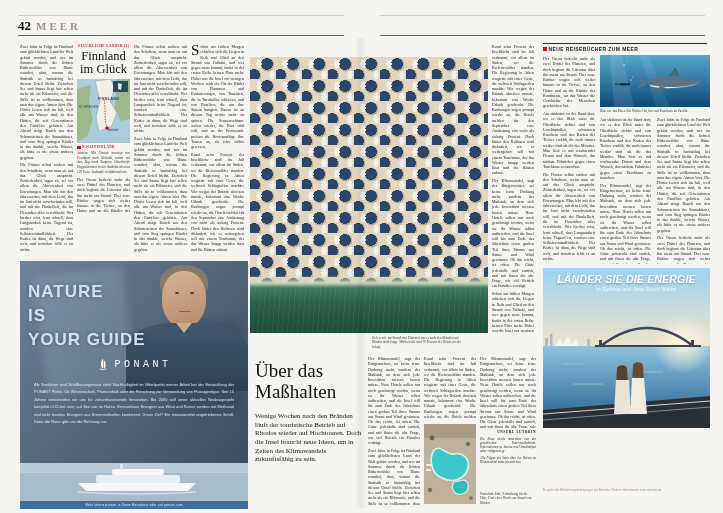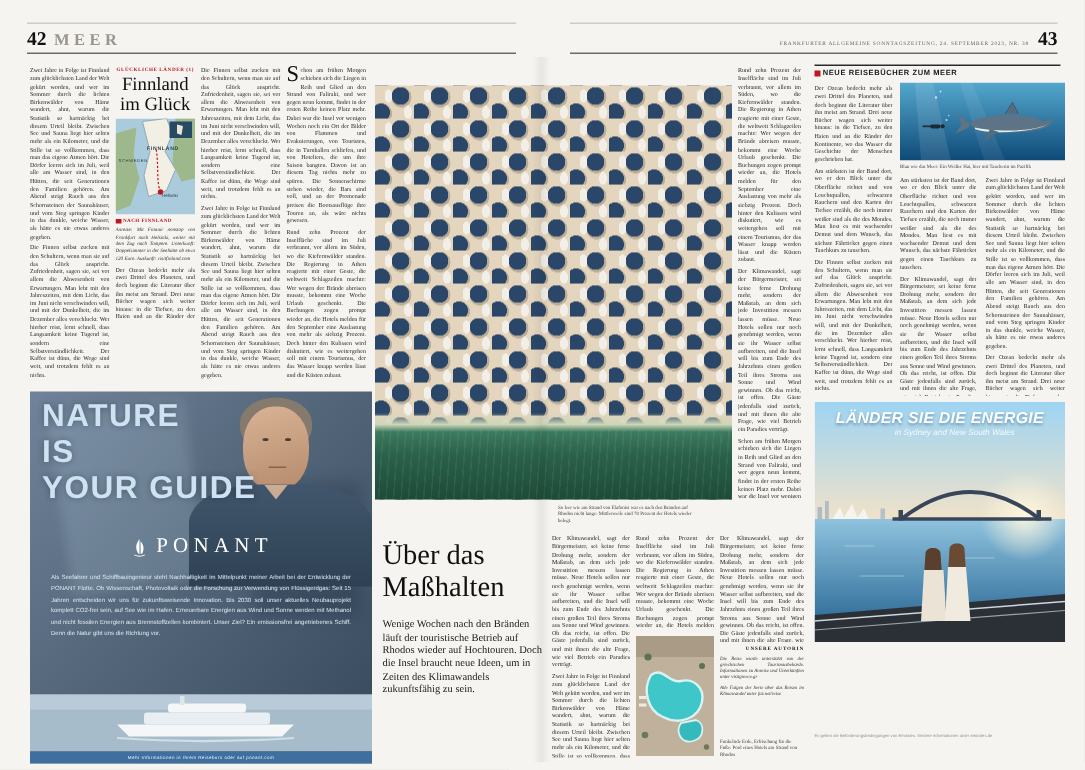--- a/index.html
+++ b/index.html
@@ -34,25 +34,25 @@
     background:repeating-linear-gradient(94deg,rgba(255,255,255,.06) 0 1px,transparent 1px 5px);}
   .caption{font-size:3.3px;line-height:1.3;color:#3a3a3a;}
   .big-headline{font-size:19px;line-height:1.12;color:#111;}
   .standfirst{font-size:7px;line-height:1.24;color:#1a1a1a;}
   .byline{font-size:3.4px;letter-spacing:.6px;text-align:right;color:#111;font-weight:bold;margin-top:2px;}
   .note{font-size:3.2px;line-height:1.3;font-style:italic;color:#2e2e2e;margin-top:2.5px;text-align:justify;}
   .books-header{display:flex;align-items:center;gap:2px;font-family:"Liberation Sans","DejaVu Sans",sans-serif;
     font-size:5px;font-weight:bold;letter-spacing:.4px;color:#15181c;}
   
   .ponant{background:linear-gradient(130deg,#70839a 0%,#57697d 40%,#36485c 100%);overflow:hidden;color:#e8f0f7;}
-  .ponant-head{font-family:"Liberation Sans","DejaVu Sans",sans-serif;font-weight:bold;font-size:21px;
-    line-height:1.05;letter-spacing:1px;color:#cfe2f2;text-shadow:0 0 4px rgba(20,35,50,.4);}
+  .ponant-head{font-family:"Liberation Sans","DejaVu Sans",sans-serif;font-weight:bold;font-size:17px;
+    line-height:1.05;letter-spacing:1px;color:#cfe2f2;text-shadow:0 0 4px rgba(20,35,50,.4);margin-top:16px;}
   .ponant-body{font-family:"Liberation Sans","DejaVu Sans",sans-serif;font-size:4px;line-height:1.85;
     color:#dde9f3;text-align:justify;}
-  .ponant-brand{font-family:Liberation Serif, serif;font-size:14px;letter-spacing:3.5px;color:#fff;}
+  .ponant-brand{font-family:Liberation Mono, monospace;font-size:10px;letter-spacing:3.5px;color:#fff;}
   .ponant-bar{position:absolute;left:0;right:0;bottom:0;height:8px;background:#3e6f9e;display:flex;align-items:center;justify-content:center;
     font-family:"Liberation Sans","DejaVu Sans",sans-serif;font-size:3px;color:#eaf3fa;letter-spacing:.3px;}
   
   .syd-head{font-family:"Liberation Sans","DejaVu Sans",sans-serif;font-style:italic;font-weight:bold;
     font-size:10.5px;color:#fff;text-shadow:0 1px 2px rgba(40,90,130,.5);text-align:center;letter-spacing:.2px;}
   .syd-sub{font-family:"Liberation Sans","DejaVu Sans",sans-serif;font-style:italic;font-size:5.5px;color:#f2faff;text-align:center;}
   .legal{font-family:"Liberation Sans","DejaVu Sans",sans-serif;font-size:2.8px;color:#97938c;}
   .maplabel{position:absolute;font-family:"Liberation Sans","DejaVu Sans",sans-serif;color:#2c3b46;}
   .gutter{background:linear-gradient(90deg,rgba(0,0,0,0),rgba(0,0,0,.06),rgba(0,0,0,0));pointer-events:none;}
 </style>
@@ -62,24 +62,20 @@
 <div class="sheet">
 
   <div class="hair" style="left:18px;top:15px;width:326px;"></div>
   <div class="abs" style="left:18px;top:18px;width:326px;display:flex;align-items:baseline;gap:5px;">
     <span class="folio-num">42</span>
     <span class="folio-section">MEER</span>
   </div>
   <div class="rule" style="left:18px;top:35px;width:326px;"></div>
 
   <div class="hair" style="left:380px;top:15px;width:325px;"></div>
-  <div class="abs" style="left:380px;top:18px;width:325px;display:flex;align-items:baseline;justify-content:flex-end;gap:6px;">
-    <span class="masthead">FRANKFURTER ALLGEMEINE SONNTAGSZEITUNG, 24. SEPTEMBER 2023, NR. 38</span>
-    <span class="folio-num">43</span>
-  </div>
   <div class="rule" style="left:380px;top:35px;width:325px;"></div>
 
   <div class="col abs" style="left:20px;top:44px;width:53px;height:214px;">
     <p>Zwei Jahre in Folge ist Finnland zum glücklichsten Land der Welt gekürt worden, und wer im Sommer durch die lichten Birkenwälder von Häme wandert, ahnt, warum die Statistik so hartnäckig bei diesem Urteil bleibt. Zwischen See und Sauna liegt hier selten mehr als ein Kilometer, und die Stille ist so vollkommen, dass man das eigene Atmen hört. Die Dörfer leeren sich im Juli, weil alle am Wasser sind, in den Hütten, die seit Generationen den Familien gehören. Am Abend steigt Rauch aus den Schornsteinen der Saunahäuser, und vom Steg springen Kinder in das dunkle, weiche Wasser, als hätte es nie etwas anderes gegeben.</p>
     <p>Die Finnen selbst zucken mit den Schultern, wenn man sie auf das Glück anspricht. Zufriedenheit, sagen sie, sei vor allem die Abwesenheit von Erwartungen. Man lebt mit den Jahreszeiten, mit dem Licht, das im Juni nicht verschwinden will, und mit der Dunkelheit, die im Dezember alles verschluckt. Wer hierher reist, lernt schnell, dass Langsamkeit keine Tugend ist, sondern eine Selbstverständlichkeit. Der Kaffee ist dünn, die Wege sind weit, und trotzdem fehlt es an nichts.</p>
   </div>
 
   <div class="abs" style="left:77px;top:44px;width:53px;height:214px;overflow:hidden;">
     <div class="kicker">GLÜCKLICHE LÄNDER (1)</div>
     <div class="finn-headline" style="margin-top:2px;">Finnland im Glück</div>

